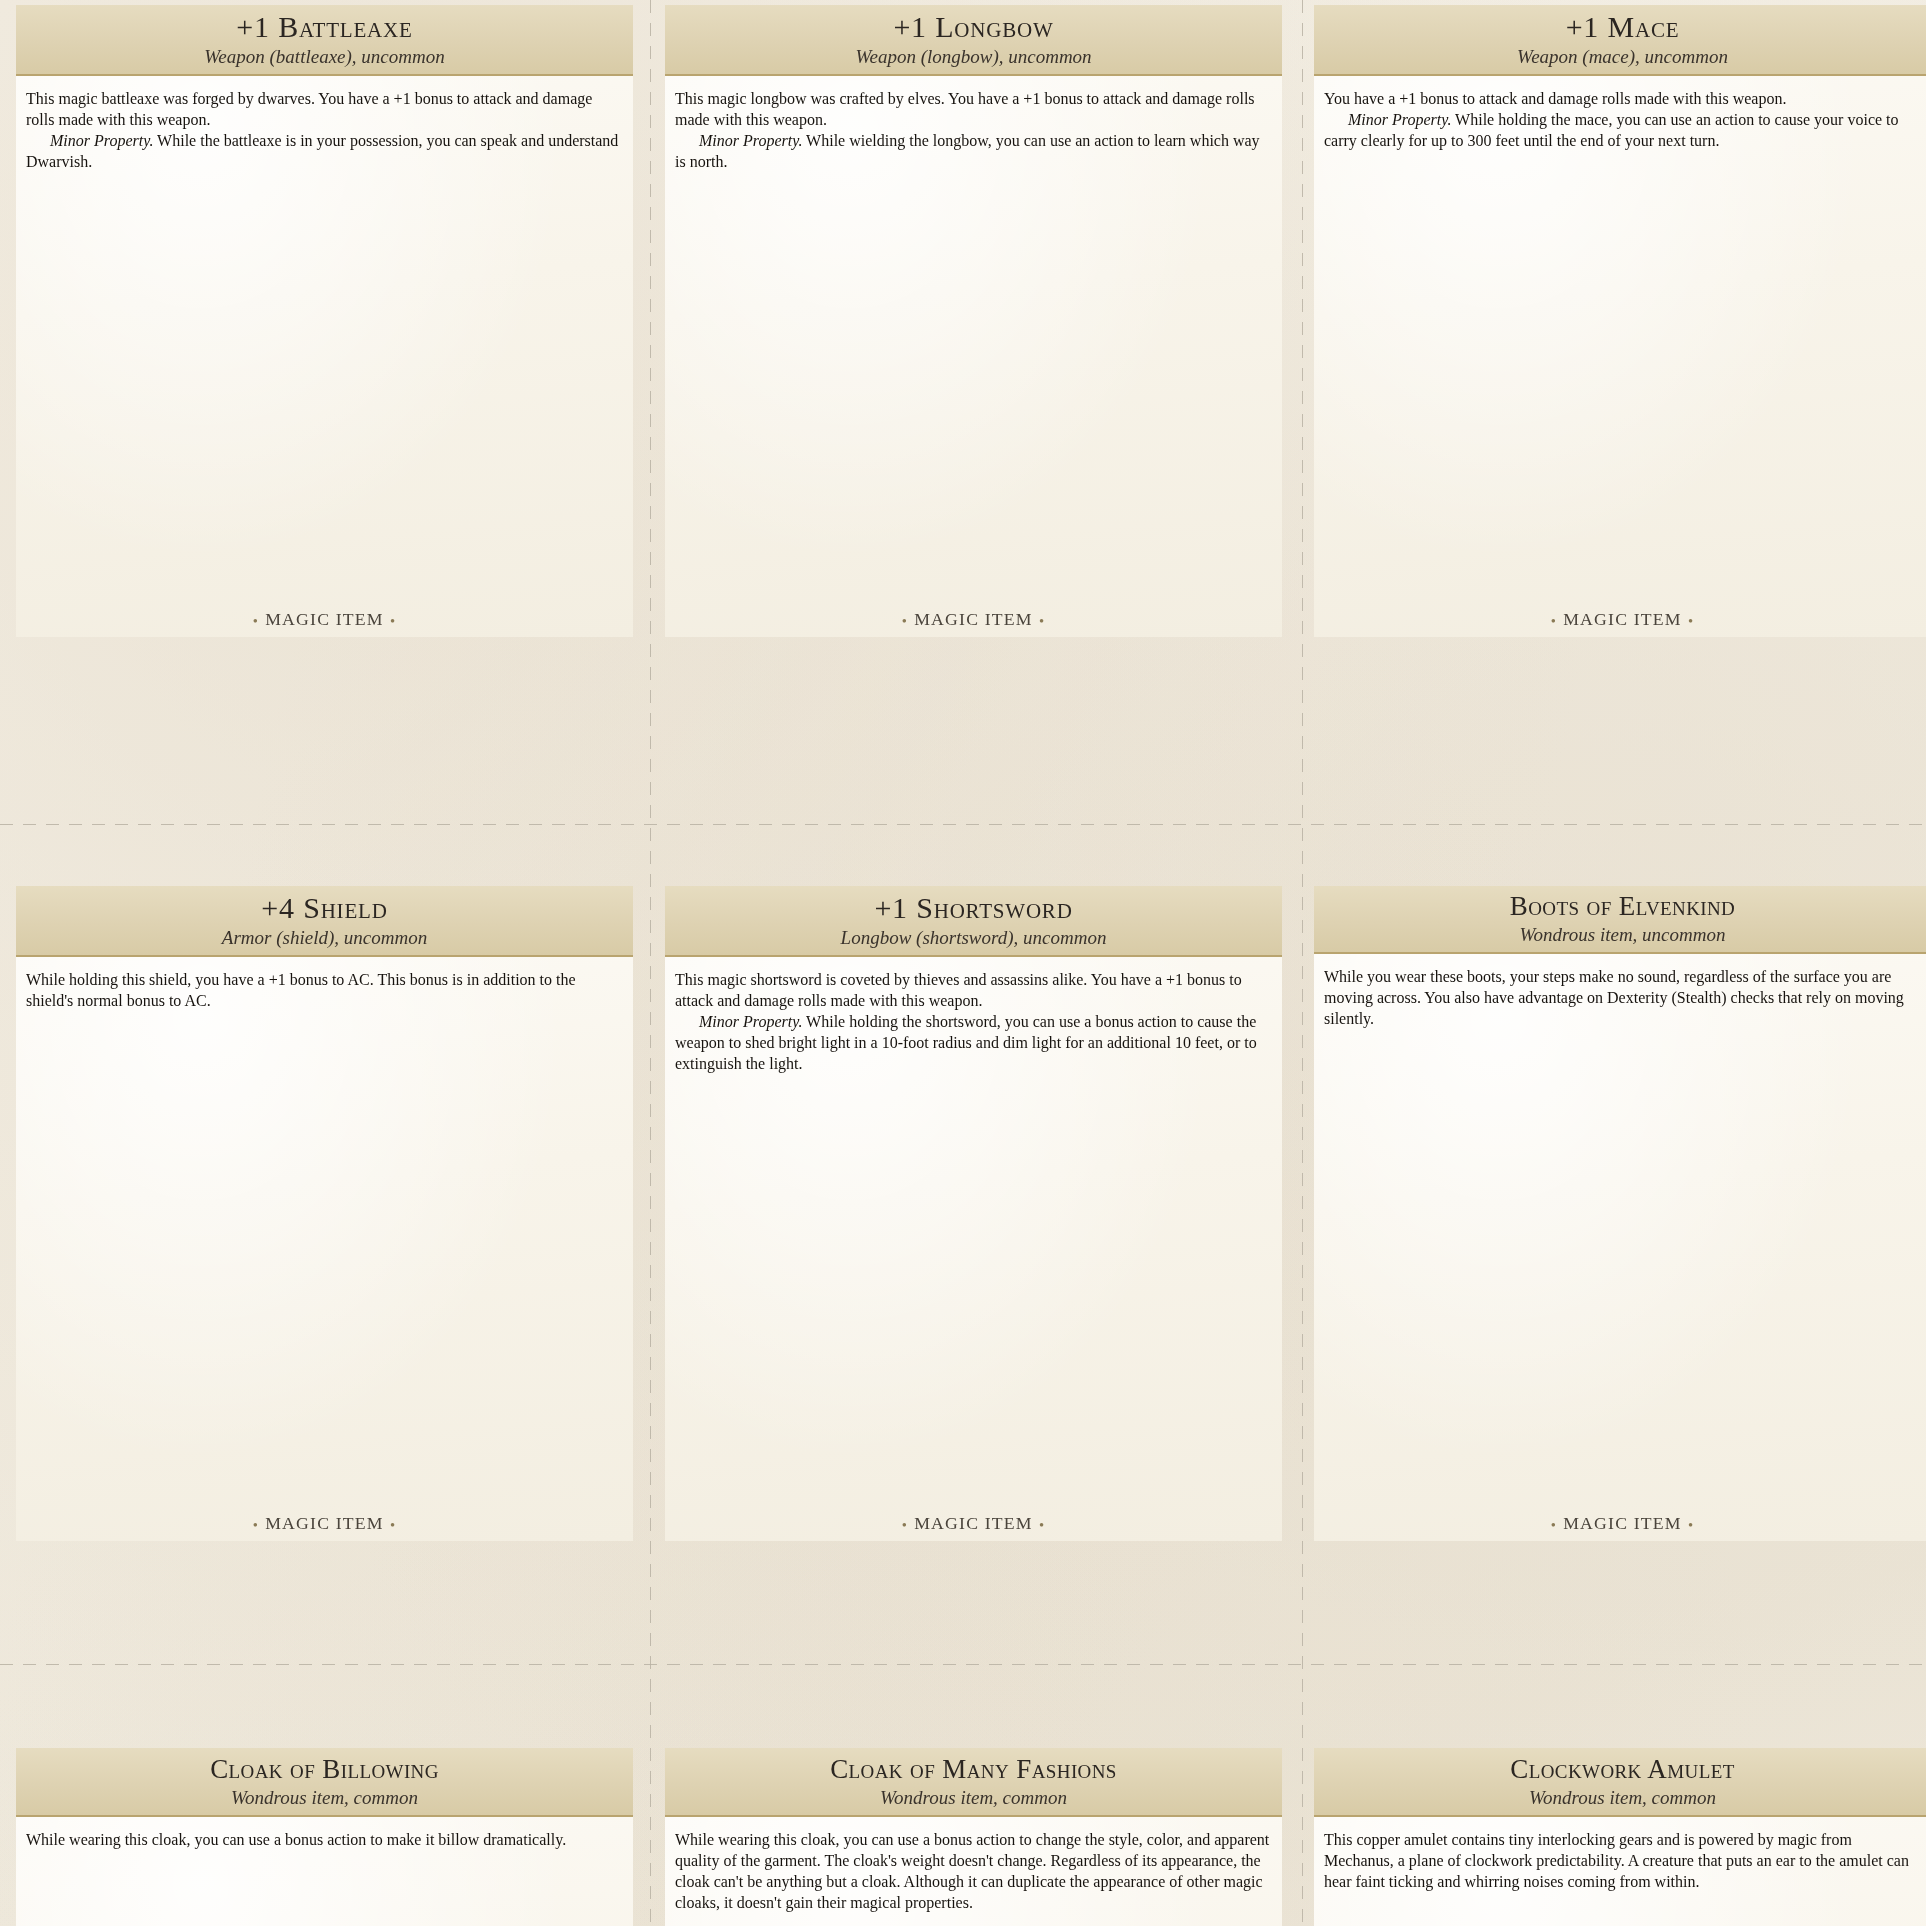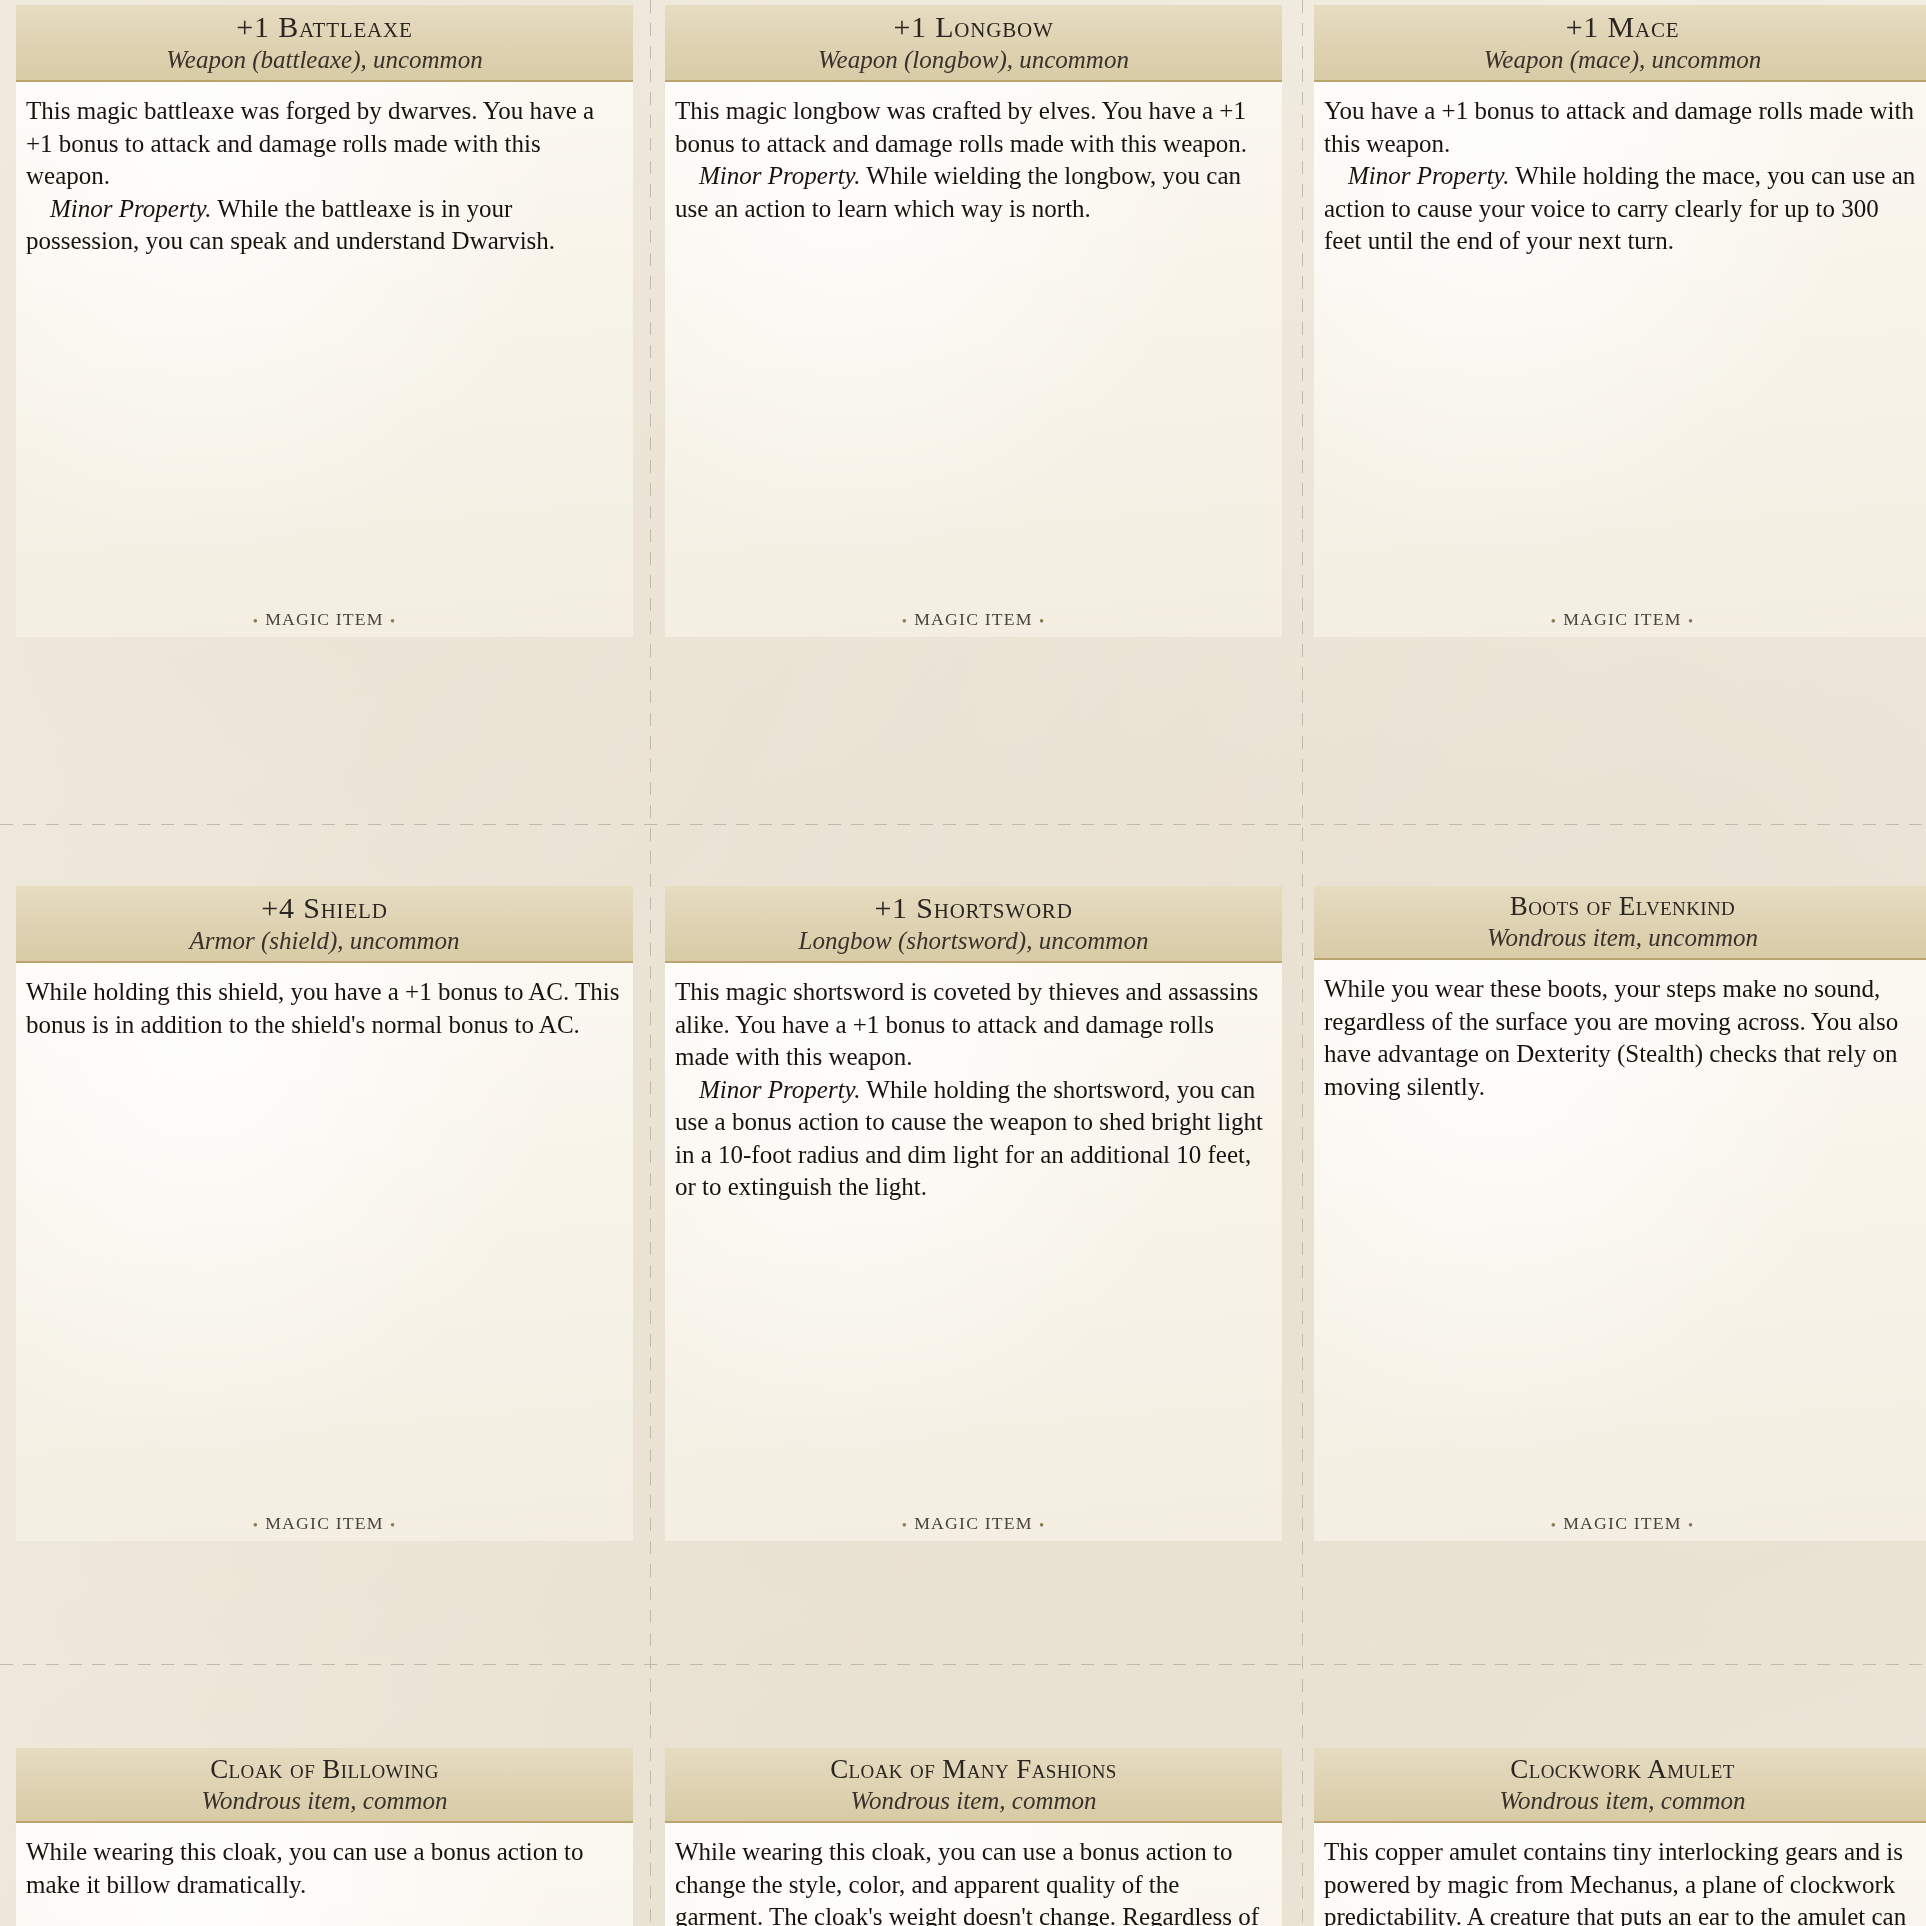--- a/index.html
+++ b/index.html
@@ -94,30 +94,30 @@
     white-space: nowrap;
   }
   .card-title.small {
     font-size: 27px;
     letter-spacing: 0.4px;
   }
 
   .card-subtitle {
     font-family: "Liberation Serif", serif;
     font-style: italic;
-    font-size: 25px;
+    font-size: 19px;
     line-height: 1;
     color: #3a332c;
     margin: 0;
   }
 
   .card-body {
     flex: 1 1 auto;
     padding: 13px 10px 0 10px;
-    font-size: 25px;
+    font-size: 16px;
     line-height: 1.30;
     color: #17130f;
     text-align: left;
   }
 
   .card-body p {
     margin: 0;
   }
   .card-body p.indent {
     text-indent: 24px;

